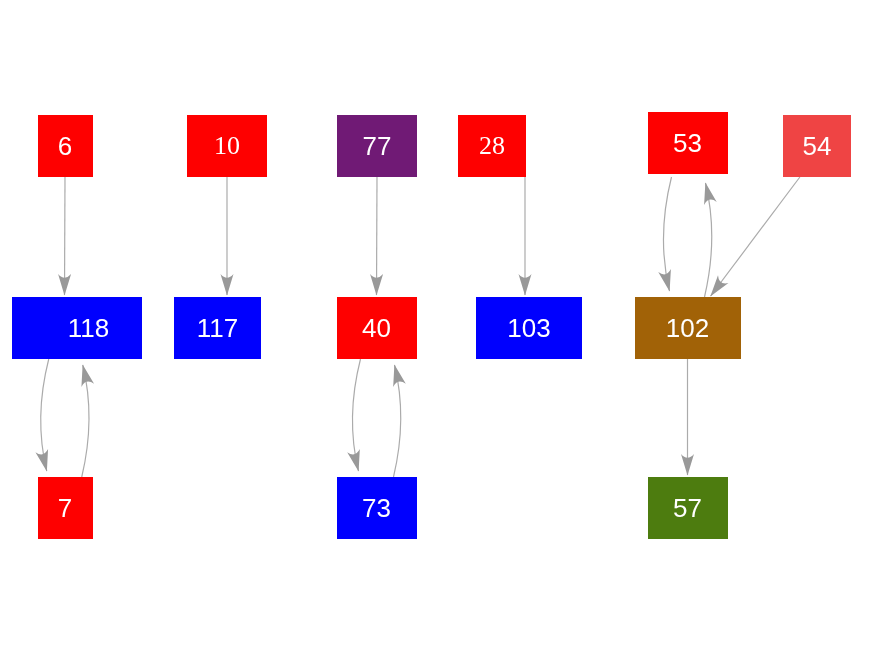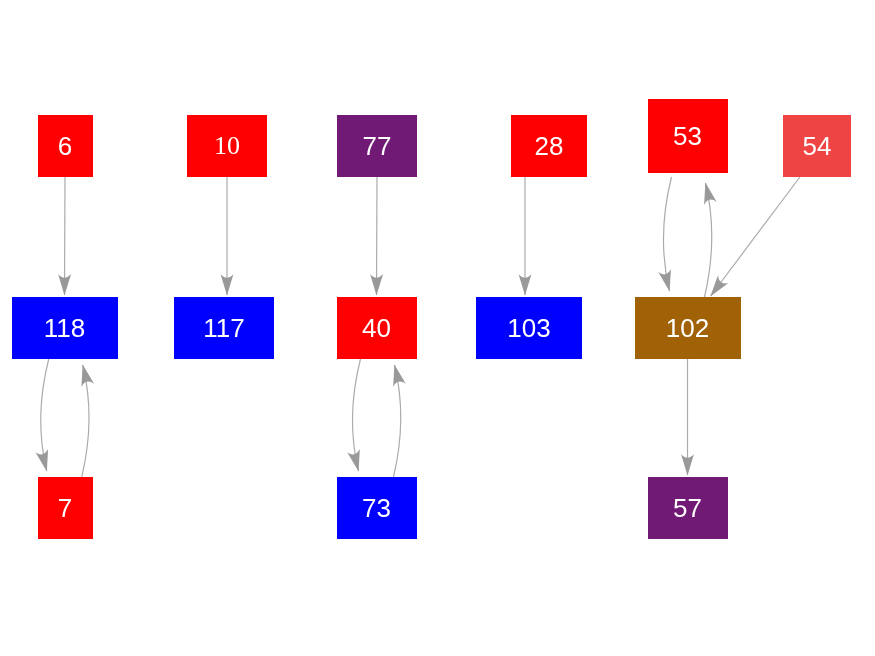--- a/index.html
+++ b/index.html
@@ -60,25 +60,25 @@
         <path d="M 81.75 477 Q 95.75 418 82.75 365" class="edge" marker-end="url(#arrowhead)"></path>
         <path d="M 360.5 359 Q 345.5 418 358.5 471" class="edge" marker-end="url(#arrowhead)"></path>
         <path d="M 393.5 477 Q 407.5 418 394.5 365" class="edge" marker-end="url(#arrowhead)"></path>
         <path d="M 687.5 359 L 687.5 475" class="edge" marker-end="url(#arrowhead)"></path>
       </g>
   </svg>
   <div id="nodes">
       <div class="node" style="left: 37.5px; top: 115px; width: 55px; height: 62px; background: rgb(254, 0, 0);">6</div>
       <div class="node" style="left: 187px; top: 115px; width: 80px; height: 62px; background: rgb(254, 0, 0); font-family: Liberation Serif, serif;">10</div>
       <div class="node" style="left: 337px; top: 115px; width: 80px; height: 62px; background: #701a75;">77</div>
-      <div class="node" style="left: 511px; top: 115px; width: 76px; height: 62px; background: rgb(254, 0, 0);">28</div>
-      <div class="node" style="left: 647.5px; top: 99px; width: 80px; height: 74px; background: rgb(254, 0, 0);">53</div>
+      <div class="node" style="left: 458px; top: 115px; width: 68px; height: 62px; background: rgb(254, 0, 0); font-family: Liberation Serif, serif;">28</div>
+      <div class="node" style="left: 647.5px; top: 112px; width: 80px; height: 62px; background: rgb(254, 0, 0);">53</div>
       <div class="node" style="left: 783px; top: 115px; width: 68px; height: 62px; background: #ef4444;">54</div>
-      <div class="node" style="left: 11.5px; top: 297px; width: 106px; height: 62px; background: rgb(0, 0, 254);">118</div>
-      <div class="node" style="left: 174px; top: 297px; width: 100px; height: 62px; background: rgb(0, 0, 254);">117</div>
+      <div class="node" style="left: 11.5px; top: 297px; width: 106px; height: 62px; background: rgb(0, 0, 254); padding-left: 24px;">118</div>
+      <div class="node" style="left: 174px; top: 297px; width: 87px; height: 62px; background: rgb(0, 0, 254);">117</div>
       <div class="node" style="left: 336.5px; top: 297px; width: 80px; height: 62px; background: rgb(254, 0, 0);">40</div>
       <div class="node" style="left: 476px; top: 297px; width: 106px; height: 62px; background: rgb(0, 0, 254);">103</div>
       <div class="node" style="left: 634.5px; top: 297px; width: 106px; height: 62px; background: #a16207;">102</div>
       <div class="node" style="left: 37.5px; top: 477px; width: 55px; height: 62px; background: rgb(254, 0, 0);">7</div>
       <div class="node" style="left: 336.5px; top: 477px; width: 80px; height: 62px; background: rgb(0, 0, 254);">73</div>
-      <div class="node" style="left: 647.5px; top: 477px; width: 80px; height: 62px; background: #701a75;">57</div>
+      <div class="node" style="left: 647.5px; top: 477px; width: 80px; height: 62px; background: #4d7c0f;">57</div>
     </div>
 </div>
 
 </body></html>

